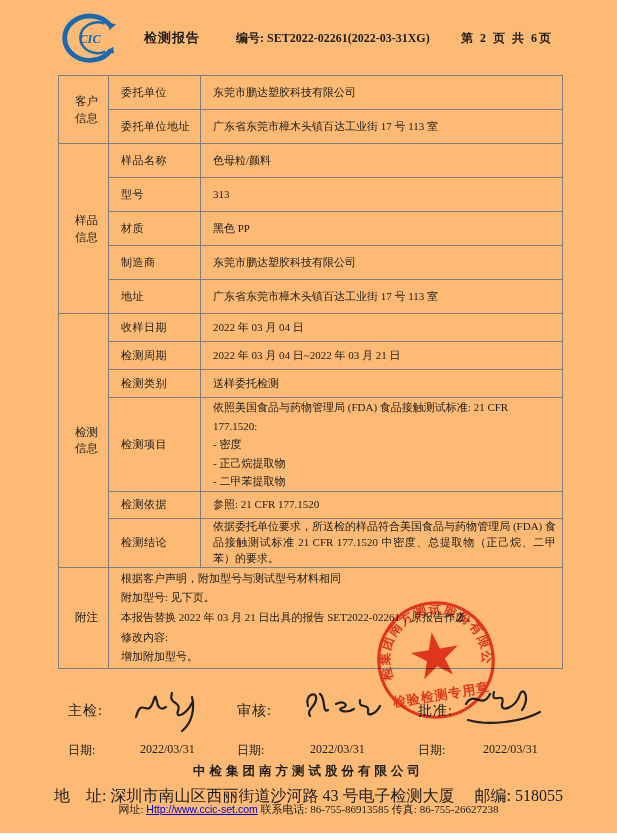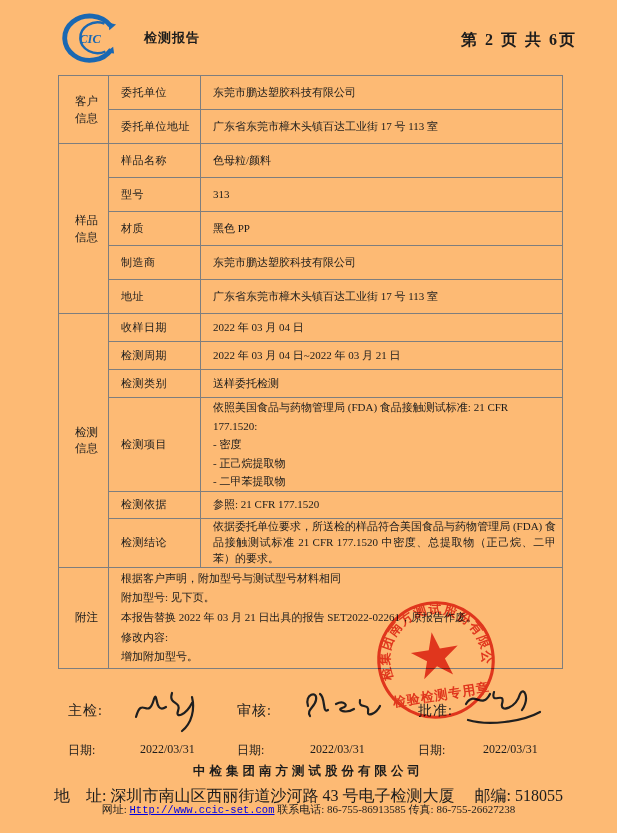--- a/index.html
+++ b/index.html
@@ -5,21 +5,21 @@
   html,body{margin:0;padding:0;background:#fff;}
   .page{
     position:relative;width:617px;height:833px;background:#fdba74;
     font-family:"Liberation Serif","DejaVu Serif",serif;
     color:#1c1c1c;overflow:hidden;
   }
   
   .logo{position:absolute;left:60px;top:12px;width:62px;height:52px;}
   .hdr-title{position:absolute;left:144px;top:29px;font-size:13px;font-weight:bold;letter-spacing:1px;}
   .hdr-no{position:absolute;left:236px;top:30px;font-size:12px;font-weight:bold;}
-  .hdr-page{position:absolute;left:461px;top:30px;font-size:16px;font-weight:bold;letter-spacing:2px;}
+  .hdr-page{position:absolute;left:461px;top:30px;font-size:12px;font-weight:bold;letter-spacing:2px;}
   
   table.report{position:absolute;left:58px;top:75px;width:504px;border-collapse:collapse;table-layout:fixed;font-size:11px;}
   table.report td{border:1px solid #7e7e7e;padding:0 6px 0 12px;vertical-align:middle;line-height:1.45;}
   td.sec{ text-align:center;padding:0;line-height:2.0;font-size:11.5px;}
   td.lbl{letter-spacing:.5px;}
   .h33{height:33px;} .h27{height:27px;} .h26{height:26px;}
   .h93{height:93px;} .h46{height:46px;} .h100{height:100px;}
   td.multiline{vertical-align:middle;padding-top:4px;padding-bottom:4px;margin-top:12px;}
   td.multiline div{line-height:18.4px;}
   td.notes div{line-height:19.6px;}
@@ -30,37 +30,38 @@
   .sig-svg{position:absolute;}
   .sig-svg path{fill:none;stroke:#1f1f1f;stroke-width:2.2;stroke-linecap:round;stroke-linejoin:round;}
   
   .seal{position:absolute;left:358px;top:582px;width:156px;height:156px;
         transform:rotate(-9deg);mix-blend-mode:multiply;opacity:.92;pointer-events:none;}
   
   .ft{position:absolute;left:0;width:617px;text-align:center;}
   .ft-company{top:763px;font-size:12.5px;font-weight:bold;letter-spacing:4px;}
   .ft-addr{top:786px;font-size:16px;}
   .ft-web{top:802px;font-size:11px;}
-  .ft-web a{color:#0000e0;text-decoration:underline;font-family:Liberation Mono, monospace;font-size:10.5px;}
+  .ft-web a{color:#0000e0;text-decoration:underline;font-family:Liberation Sans, sans-serif;font-size:10.5px;}
 </style>
 </head>
 <body>
 
 <div class="page">
 
   <svg class="logo" viewBox="0 0 64 54" aria-hidden="true">
     <g fill="none" stroke="#1a68b2">
       <path d="M52,14 A26,23 0 1 0 53,39" stroke-width="5"></path>
       <path d="M46,12 A18,16 0 1 0 47,41" stroke-width="2.5"></path>
     </g>
     <polygon points="50,11 58,13 51,19" fill="#1a68b2"></polygon>
     <polygon points="55,36 47,42 56,43" fill="#1a68b2"></polygon>
     <text x="31" y="32" text-anchor="middle" font-size="13" font-weight="bold" font-style="italic" fill="#1a68b2" font-family="Liberation Serif, DejaVu Serif, serif">CIC</text>
   </svg>
   <div class="hdr-title">检测报告</div>
+  <div class="hdr-no">编号: SET2022-02261(2022-03-31XG)</div>
   <div class="hdr-page">第 2 页 共 6页</div>
 
   <table class="report">
     <colgroup>
         <col style="width:50px">
         <col style="width:92px">
         <col style="width:362px">
       </colgroup>
 
     <tbody>

